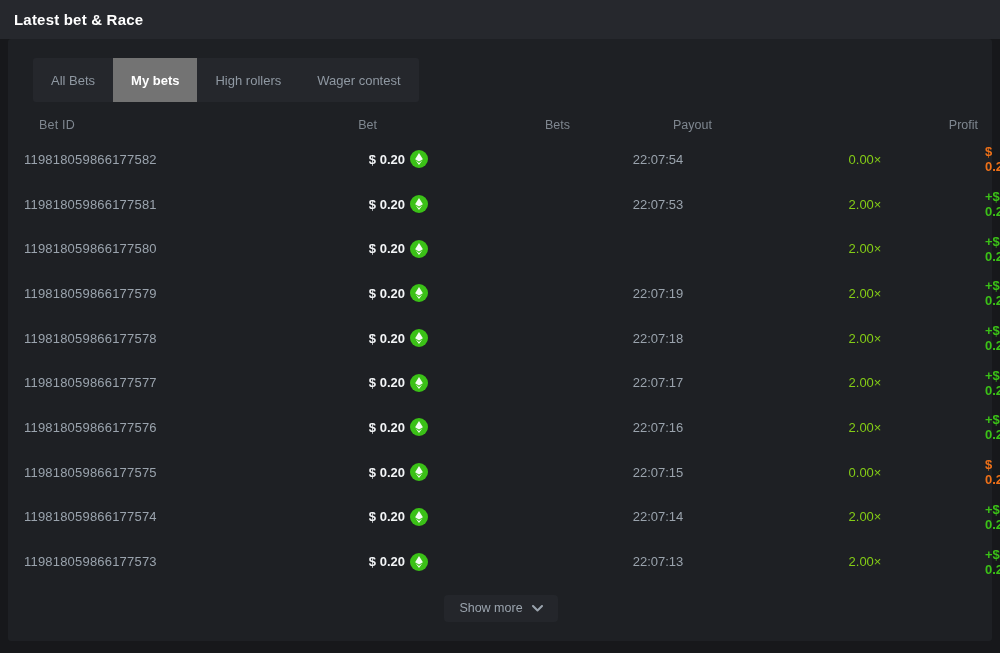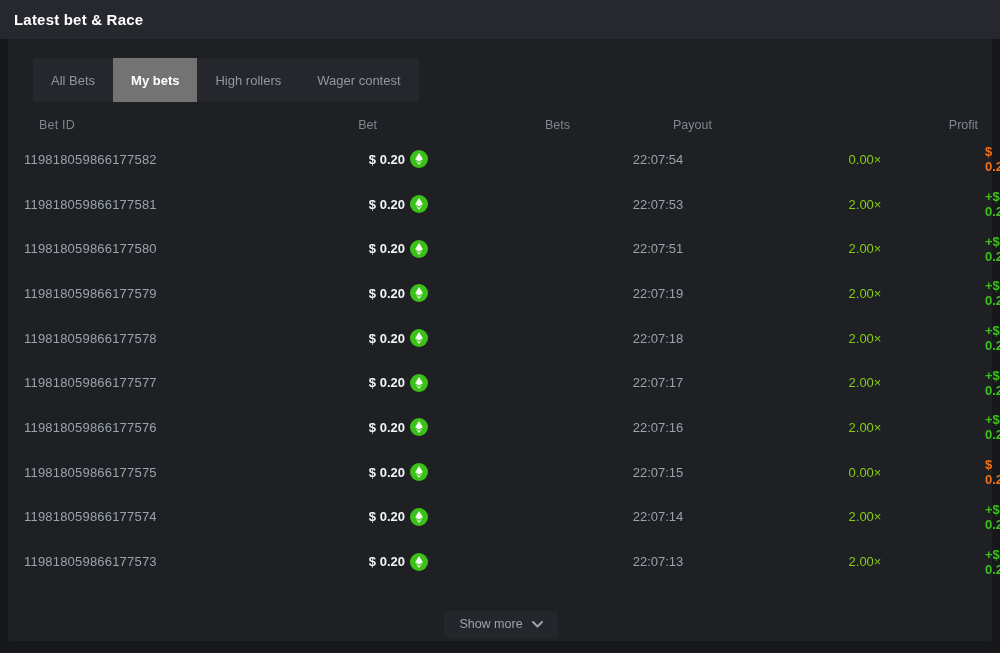--- a/index.html
+++ b/index.html
@@ -76,21 +76,21 @@
 
   .thead .cell-bet { padding-right: 15px; }
   .thead .cell-bet, .thead .cell-profit { display: block; text-align: right; }
 
   .amount { font-weight: 700; font-size: 13px; color: #f2f4f6; padding-left: 44px; }
   .profit-pos .amount { color: #3bc117; }
   .profit-neg .amount { color: #ee7018; }
 
   .coin { width: 18px; height: 18px; flex: 0 0 18px; display: block; }
 
-  .showmore-wrap { display: flex; justify-content: center; margin-top: 27px; }
+  .showmore-wrap { display: flex; justify-content: center; margin-top: 11px; }
   .showmore {
     height: 27px;
     background: #24262b;
     border: none;
     border-radius: 4px;
     color: #9aa3ad;
     font-size: 12.5px;
     font-family: inherit;
     display: inline-flex;
     align-items: center;
@@ -177,21 +177,20 @@
       <div class="trow">
     <div class="cell cell-id">119818059866177580</div>
     <div class="cell cell-bet">
       <span class="amount">$ 0.20</span>
       <svg class="coin" viewBox="0 0 18 18">
         <circle cx="9" cy="9" r="9" fill="#3bc117"></circle>
         <polygon points="9,3.1 12.9,9.2 9,11.5 5.1,9.2" fill="#ffffff" opacity="0.95"></polygon>
         <polygon points="9,12.9 12.4,10.3 9,15.1 5.6,10.3" fill="#ffffff" opacity="0.95"></polygon>
       </svg>
     </div>
-    <div class="cell cell-time">22:07:51</div>
     <div class="cell cell-payout">2.00×</div>
     <div class="cell cell-profit profit-pos">
       <span class="amount">+$ 0.20</span>
       <svg class="coin" viewBox="0 0 18 18">
         <circle cx="9" cy="9" r="9" fill="#3bc117"></circle>
         <polygon points="9,3.1 12.9,9.2 9,11.5 5.1,9.2" fill="#ffffff" opacity="0.95"></polygon>
         <polygon points="9,12.9 12.4,10.3 9,15.1 5.6,10.3" fill="#ffffff" opacity="0.95"></polygon>
       </svg>
     </div>
   </div>

